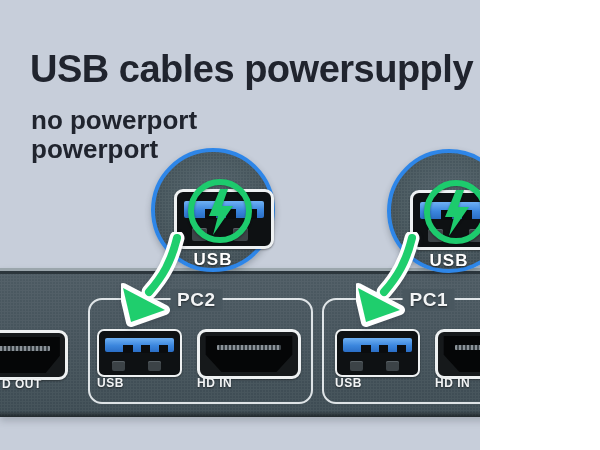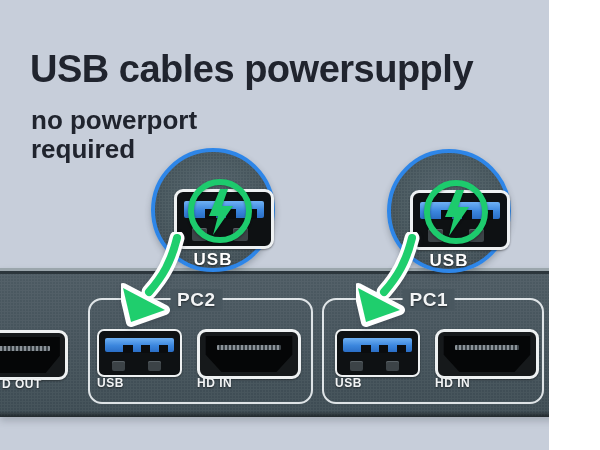--- a/index.html
+++ b/index.html
@@ -1,17 +1,17 @@
 <!DOCTYPE html>
 <html><head>
 <meta charset="utf-8">
 <style>
   html,body{margin:0;padding:0;}
   .canvas{
-    position:relative;width:549px;height:450px;overflow:hidden;
+    position:relative;width:480px;height:450px;overflow:hidden;
     background:#c7ceda;
     font-family:"Liberation Sans", sans-serif;
   }
   
   .title{
     position:absolute;left:30px;top:48px;margin:0;
     font-size:38px;font-weight:bold;letter-spacing:-0.5px;color:#20242e;
   }
   .subtitle{
     position:absolute;left:31px;top:106px;
@@ -112,21 +112,21 @@
     filter:drop-shadow(0 2px 2px rgba(30,40,50,0.25));}
 </style>
 </head>
 <body>
 
 <div class="canvas">
 
   <h1 class="title">USB cables powersupply</h1>
   <div class="subtitle">
     <div>no powerport</div>
-    <div>required</div>
+    <div>powerport</div>
   </div>
 
   <div class="panel">
     <div class="panel-right-edge"></div>
 
     <div class="hdmi-port" style="left:-26px;top:62px;width:88px;height:44px;">
       <div class="hdmi-hole">
         <div class="hdmi-pins"></div>
       </div>
     </div>

